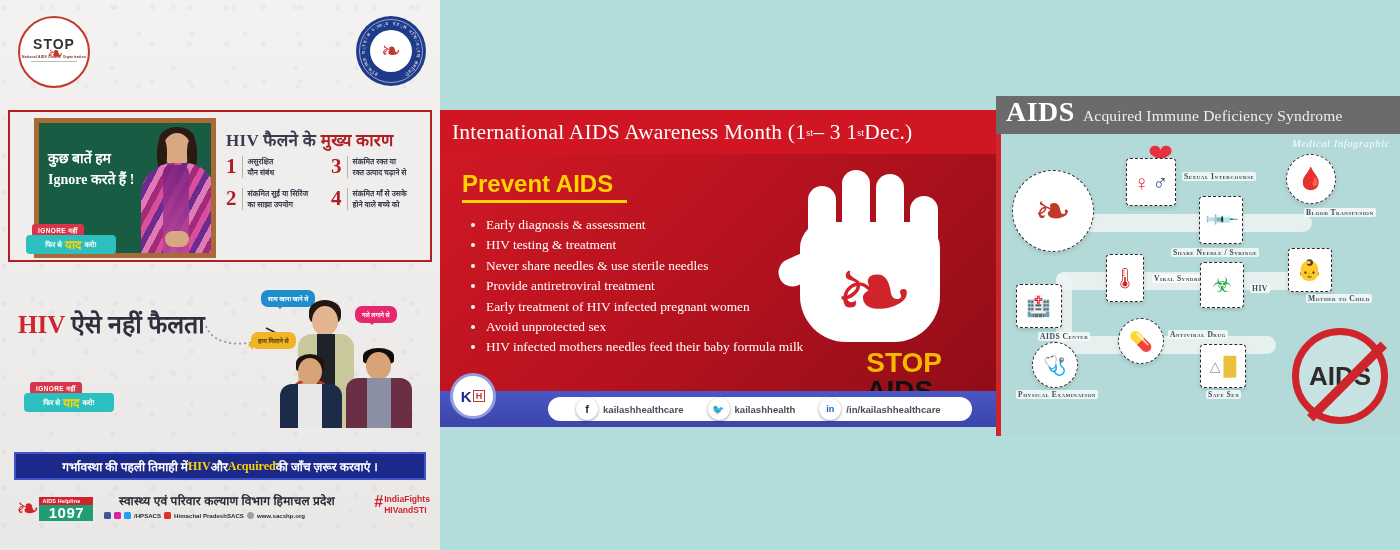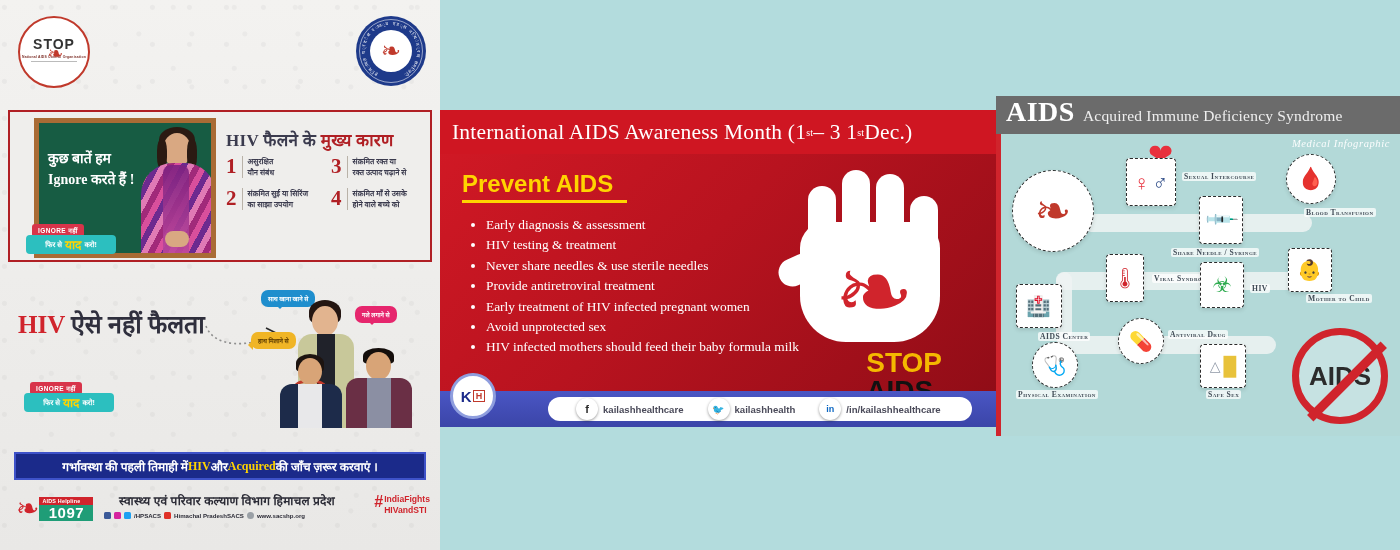--- a/index.html
+++ b/index.html
@@ -541,21 +541,21 @@
 
     <div id="cp-prevent">Prevent AIDS</div>
 
     <ul id="cp-list">
       <li>Early diagnosis &amp; assessment</li>
       <li>HIV testing &amp; treatment</li>
       <li>Never share needles &amp; use sterile needles</li>
       <li>Provide antiretroviral treatment</li>
       <li>Early treatment of HIV infected pregnant women</li>
       <li>Avoid unprotected sex</li>
-      <li>HIV infected mothers should feed their baby formula milk</li>
+      <li>HIV infected mothers needles feed their baby formula milk</li>
     </ul>
 
     <div id="hand">
       <div class="f f1"></div>
       <div class="f f2"></div>
       <div class="f f3"></div>
       <div class="f f4"></div>
       <div class="palm"></div>
       <div class="thumb"></div>
       <div class="ribbon">❧</div>

